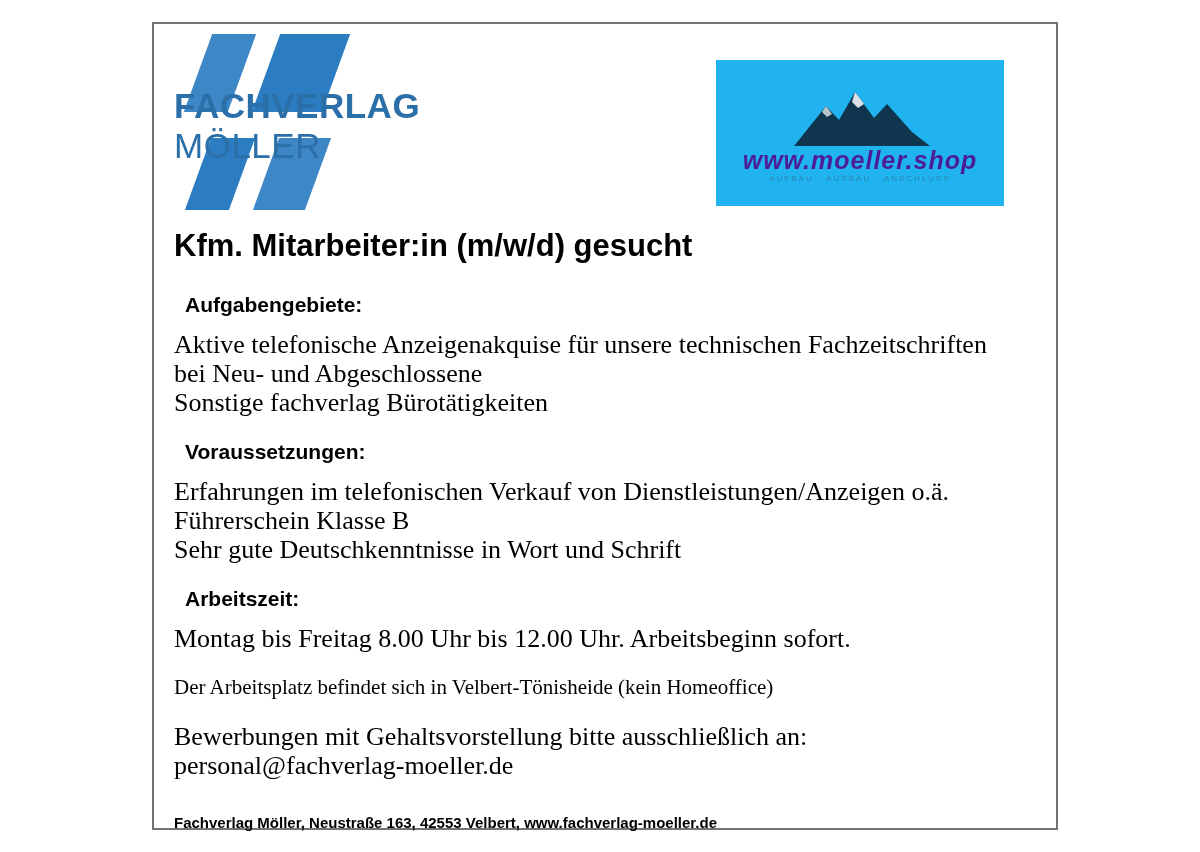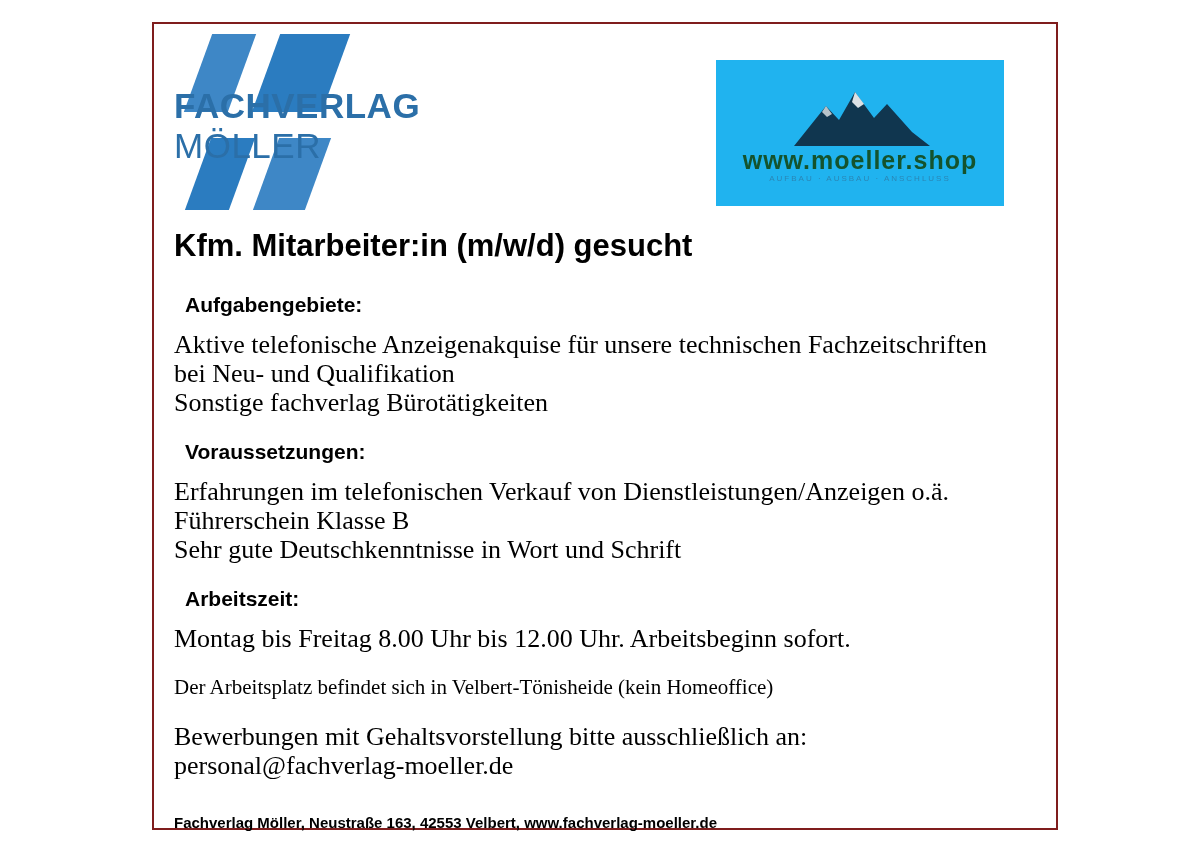--- a/index.html
+++ b/index.html
@@ -21,21 +21,21 @@
     height: 852px;
     background: #ffffff;
   }
 
   .ad-frame {
     position: absolute;
     left: 152px;
     top: 22px;
     width: 906px;
     height: 808px;
-    border: 2px solid #7f1d1d;
+    border: 2px solid #737373;
     background: #ffffff;
     box-sizing: border-box;
   }
 
   
   .header {
     position: relative;
     height: 200px;
   }
 
@@ -126,26 +126,27 @@
     top: 24px;
     width: 140px;
     height: 64px;
   }
   .logo-shop .shop-text {
     position: absolute;
     left: 0;
     top: 86px;
     width: 288px;
     text-align: center;
-    color: #14532d;
+    color: #4c1d95;
     font-family: "Liberation Sans", sans-serif;
     font-weight: bold;
     font-size: 25px;
     letter-spacing: 1px;
     white-space: nowrap;
+    font-style: italic;
   }
   .logo-shop .shop-sub {
     position: absolute;
     left: 0;
     top: 114px;
     width: 288px;
     text-align: center;
     color: #2a86b5;
     font-family: "Liberation Sans", sans-serif;
     font-size: 8px;
@@ -226,21 +227,21 @@
 
     </div>
 
     <div class="content">
 
       <h1 class="job-title">Kfm. Mitarbeiter:in (m/w/d) gesucht</h1>
 
       <div class="block">
         <p class="block-heading">Aufgabengebiete:</p>
         <p class="block-line">Aktive telefonische Anzeigenakquise für unsere technischen Fachzeitschriften</p>
-        <p class="block-line">bei Neu- und Qualifikation</p>
+        <p class="block-line">bei Neu- und Abgeschlossene</p>
         <p class="block-line">Sonstige fachverlag Bürotätigkeiten</p>
       </div>
 
       <div class="block">
         <p class="block-heading">Voraussetzungen:</p>
         <p class="block-line">Erfahrungen im telefonischen Verkauf von Dienstleistungen/Anzeigen o.ä.</p>
         <p class="block-line">Führerschein Klasse B</p>
         <p class="block-line">Sehr gute Deutschkenntnisse in Wort und Schrift</p>
       </div>
 

